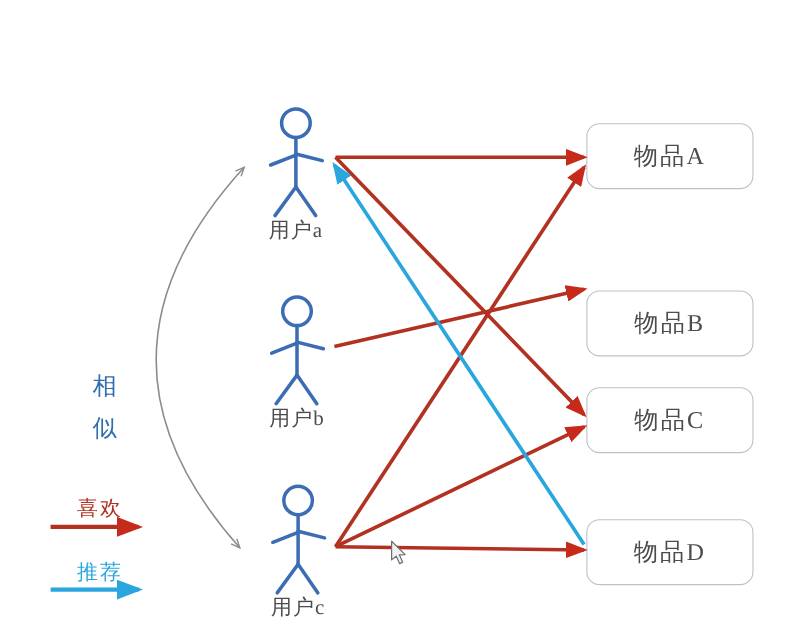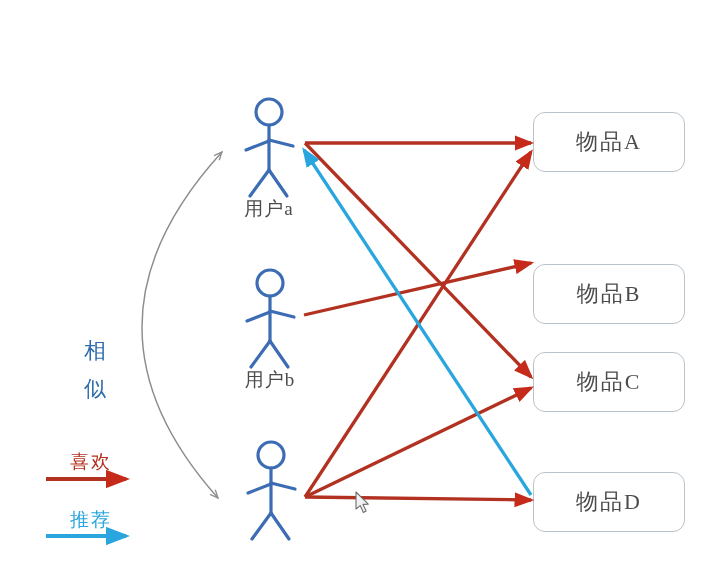--- a/index.html
+++ b/index.html
@@ -51,20 +51,21 @@
     </div>
   <div class="item-box" style="left: 533px; top: 472px;">
       <span>物品D</span>
     </div>
   <div class="item-box" style="left: 533px; top: 352px;">
       <span>物品C</span>
     </div>
 
   <div class="user-label" style="left: 220px; top: 367px;">用户b</div>
   <div class="user-label" style="left: 219px; top: 196px;">用户a</div>
+  <div class="user-label" style="left: 221px; top: 539px;">用户c</div>
 
   <div class="similar-label">相似</div>
 
   <div class="legend-label legend-like">喜欢</div>
   <div class="legend-label legend-rec">推荐</div>
 
   <svg id="diagram" width="714" height="567" viewBox="0 0 714 567">
       <defs>
         <marker id="m-like" markerWidth="6" markerHeight="4.6" refX="5" refY="2.3" orient="auto-start-reverse" markerUnits="strokeWidth">
           <path d="M0 0 L6 2.3 L0 4.6 Z" fill="#c52a1a"></path>

